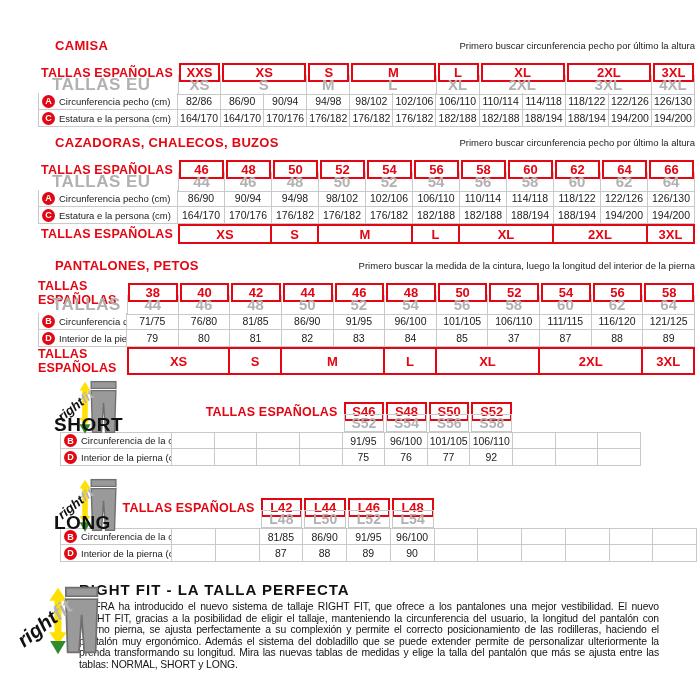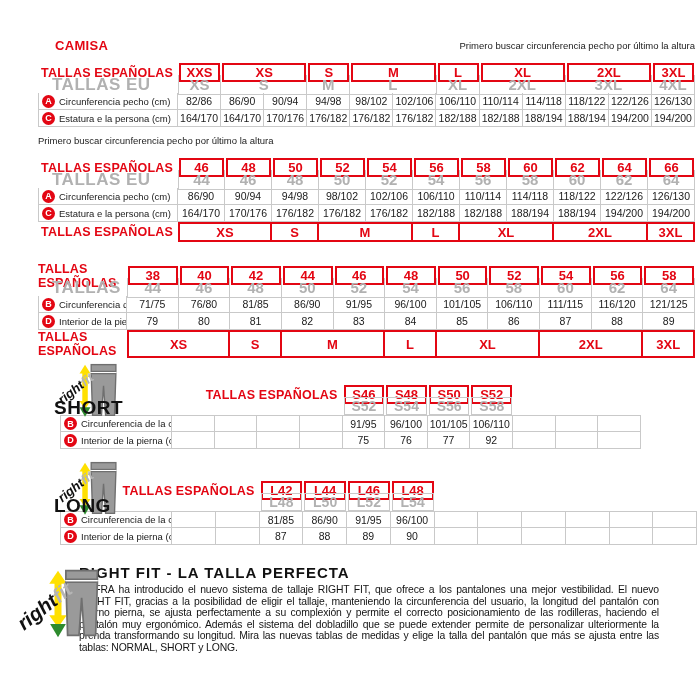--- a/index.html
+++ b/index.html
@@ -132,20 +132,21 @@
         <div class="val-cell">188/194</div>
         <div class="val-cell">188/194</div>
         <div class="val-cell">194/200</div>
         <div class="val-cell">194/200</div>
       </div>
     </div>
 </div>
 
 <div class="section mt8">
   <div class="title-row">
+    <div class="sec-title">CAZADORAS, CHALECOS, BUZOS</div>
     <div class="sec-note">Primero buscar circunferencia pecho por último la altura</div>
   </div>
   <div id="t-cazadoras">
       <div class="trow r-red" style="grid-template-columns: 140px repeat(11, 1fr);">
         <div class="es-label">TALLAS ESPAÑOLAS</div>
         <div class="red-cell" style="grid-column: span 1;">46</div>
         <div class="red-cell" style="grid-column: span 1;">48</div>
         <div class="red-cell" style="grid-column: span 1;">50</div>
         <div class="red-cell" style="grid-column: span 1;">52</div>
         <div class="red-cell" style="grid-column: span 1;">54</div>
@@ -212,20 +213,22 @@
         <div class="redb-cell" style="grid-column: span 1;">L</div>
         <div class="redb-cell" style="grid-column: span 2;">XL</div>
         <div class="redb-cell" style="grid-column: span 2;">2XL</div>
         <div class="redb-cell" style="grid-column: span 1;">3XL</div>
       </div>
     </div>
 </div>
 
 <div class="section mt14">
   <div class="title-row">
+    <div class="sec-title">PANTALONES, PETOS</div>
+    <div class="sec-note">Primero buscar la medida de la cintura, luego la longitud del interior de la pierna</div>
   </div>
   <div id="t-pantalones">
       <div class="trow r-red" style="grid-template-columns: 89px repeat(11, 1fr);">
         <div class="es-label">TALLAS ESPAÑOLAS</div>
         <div class="red-cell" style="grid-column: span 1;">38</div>
         <div class="red-cell" style="grid-column: span 1;">40</div>
         <div class="red-cell" style="grid-column: span 1;">42</div>
         <div class="red-cell" style="grid-column: span 1;">44</div>
         <div class="red-cell" style="grid-column: span 1;">46</div>
         <div class="red-cell" style="grid-column: span 1;">48</div>
@@ -271,21 +274,21 @@
           <div class="circle">D</div>
           <div class="ml-text">Interior de la pierna (cm)</div>
         </div>
         <div class="val-cell">79</div>
         <div class="val-cell">80</div>
         <div class="val-cell">81</div>
         <div class="val-cell">82</div>
         <div class="val-cell">83</div>
         <div class="val-cell">84</div>
         <div class="val-cell">85</div>
-        <div class="val-cell">86</div>
+        <div class="val-cell">37</div>
         <div class="val-cell">87</div>
         <div class="val-cell">88</div>
         <div class="val-cell">89</div>
       </div>
       <div class="trow r-red" style="grid-template-columns: 89px repeat(11, 1fr);">
         <div class="es-label">TALLAS ESPAÑOLAS</div>
         <div class="redb-cell redb-first" style="grid-column: span 2;">XS</div>
         <div class="redb-cell" style="grid-column: span 1;">S</div>
         <div class="redb-cell" style="grid-column: span 2;">M</div>
         <div class="redb-cell" style="grid-column: span 1;">L</div>

